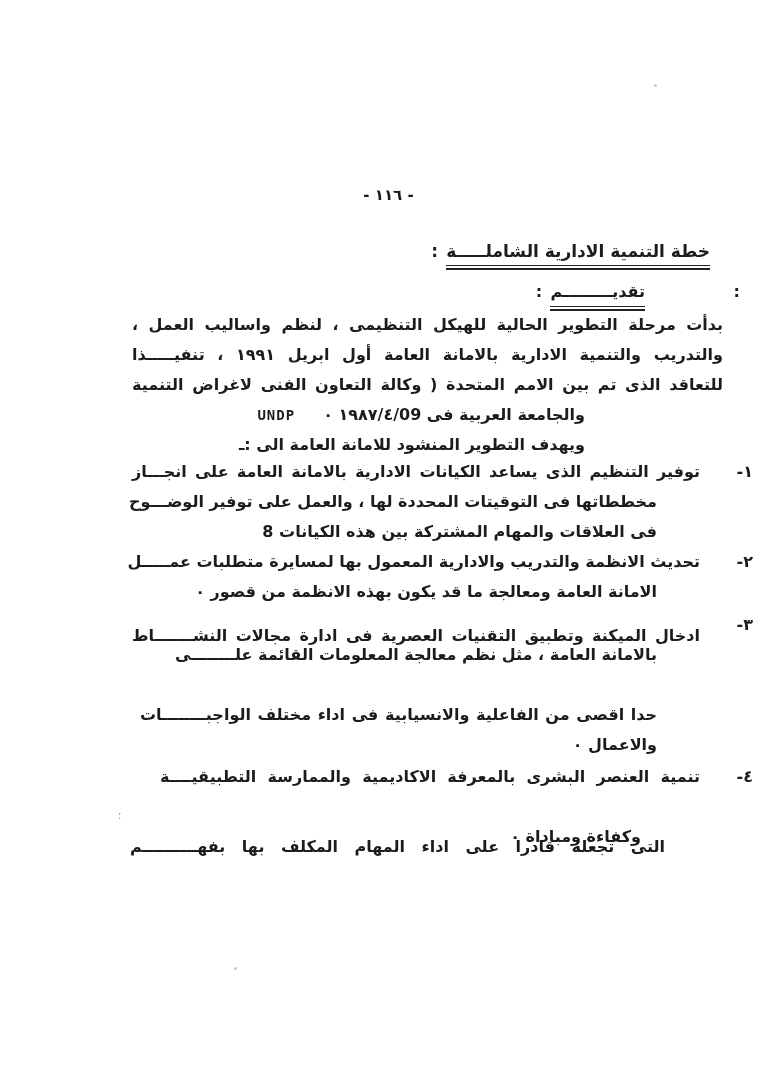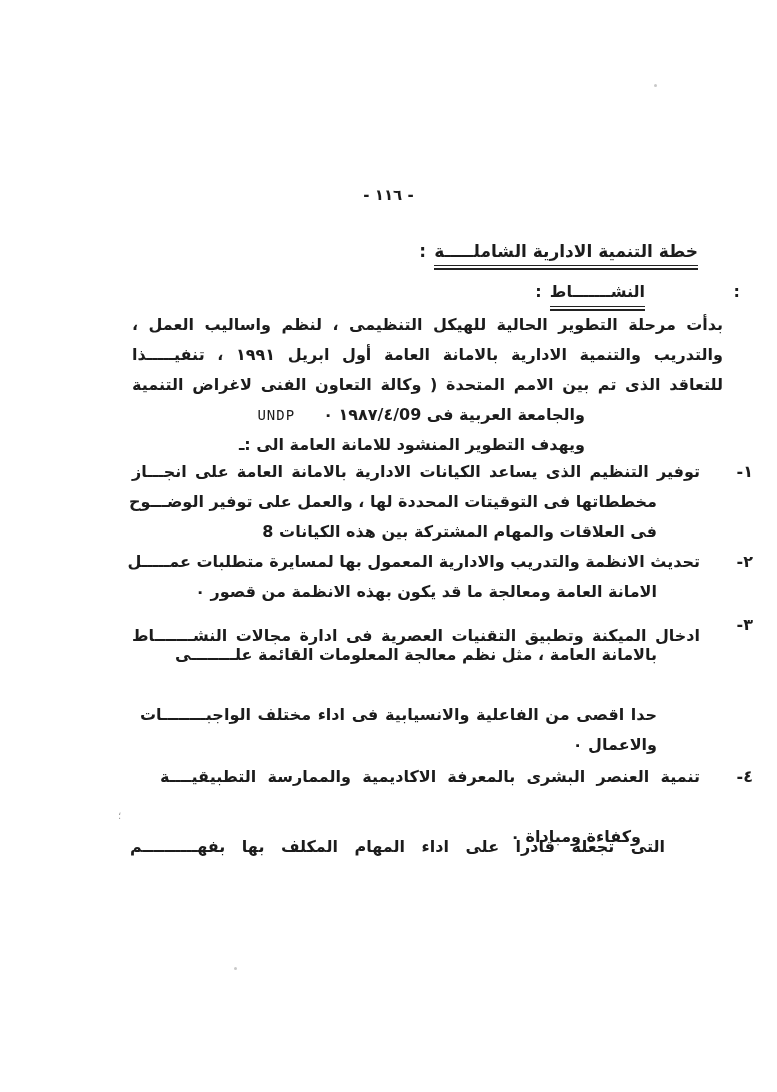--- a/index.html
+++ b/index.html
@@ -34,45 +34,45 @@
   .dul::after{
     content:"";
     position:absolute;left:0;right:0;bottom:-5px;
     height:1.6px;background:#222;
   }
   .colon{margin-right:8px;}
   .pageno{font-size:15px;letter-spacing:1px;margin-top:28px;}
   .num{font-size:16px;}
   .undp{
     font-family:"DejaVu Sans Mono","Liberation Mono",monospace;
-    font-size:14px;font-weight:400;letter-spacing:1px;
+    font-size:14px;font-weight:700;letter-spacing:1px;
   }
   .dateline{display:flex;align-items:baseline;gap:28px;}
   .speck{position:absolute;background:#9a9a9a;border-radius:50%;opacity:.55;}
   .stray{position:absolute;font-size:10px;color:#555;opacity:.6;}
 </style>
 </head>
 <body>
 
 <div class="page">
 
   <div class="speck" style="left:654px;top:84px;width:3px;height:3px;"></div>
   <div class="speck" style="left:234px;top:967px;width:3px;height:3px;"></div>
   <div class="stray" style="left:118px;top:810px;">؛</div>
 
   <div class="line pageno" style="top:156px;right:0;left:0;text-align:center;">- ١١٦ -</div>
 
-  <div class="line" style="top:240px;right:79px;font-size:17px;margin-left:40px;">
+  <div class="line" style="top:240px;right:67px;font-size:17px;margin-left:40px;">
     <span class="dul">خطة التنمية الادارية الشاملـــــة</span><span class="colon">:</span>
   </div>
 
   <div class="line" style="top:281px;right:37px;">:</div>
 
   <div class="line" style="top:281px;right:132px;">
-    <span class="dul">النشـــــــاط</span><span class="colon">:</span>
+    <span class="dul">تقديـــــــــم</span><span class="colon">:</span>
   </div>
 
   <div class="line fill" style="top:314px;right:54px;width:591px;">بدأت مرحلة التطوير الحالية للهيكل التنظيمى ، لنظم واساليب العمل ،</div>
   <div class="line fill" style="top:344px;right:54px;width:591px;">والتدريب والتنمية الادارية بالامانة العامة أول ابريل ١٩٩١ ،  تنفيـــــذا</div>
   <div class="line fill" style="top:374px;right:54px;width:591px;">للتعاقد الذى تم بين الامم المتحدة ( وكالة التعاون الفنى لاغراض التنمية</div>
 
   <div class="line dateline" style="top:404px;right:192px;">
     <span>والجامعة العربية فى ١٩٨٧/٤/09 ٠</span>
     <span class="undp">UNDP</span>
   </div>

